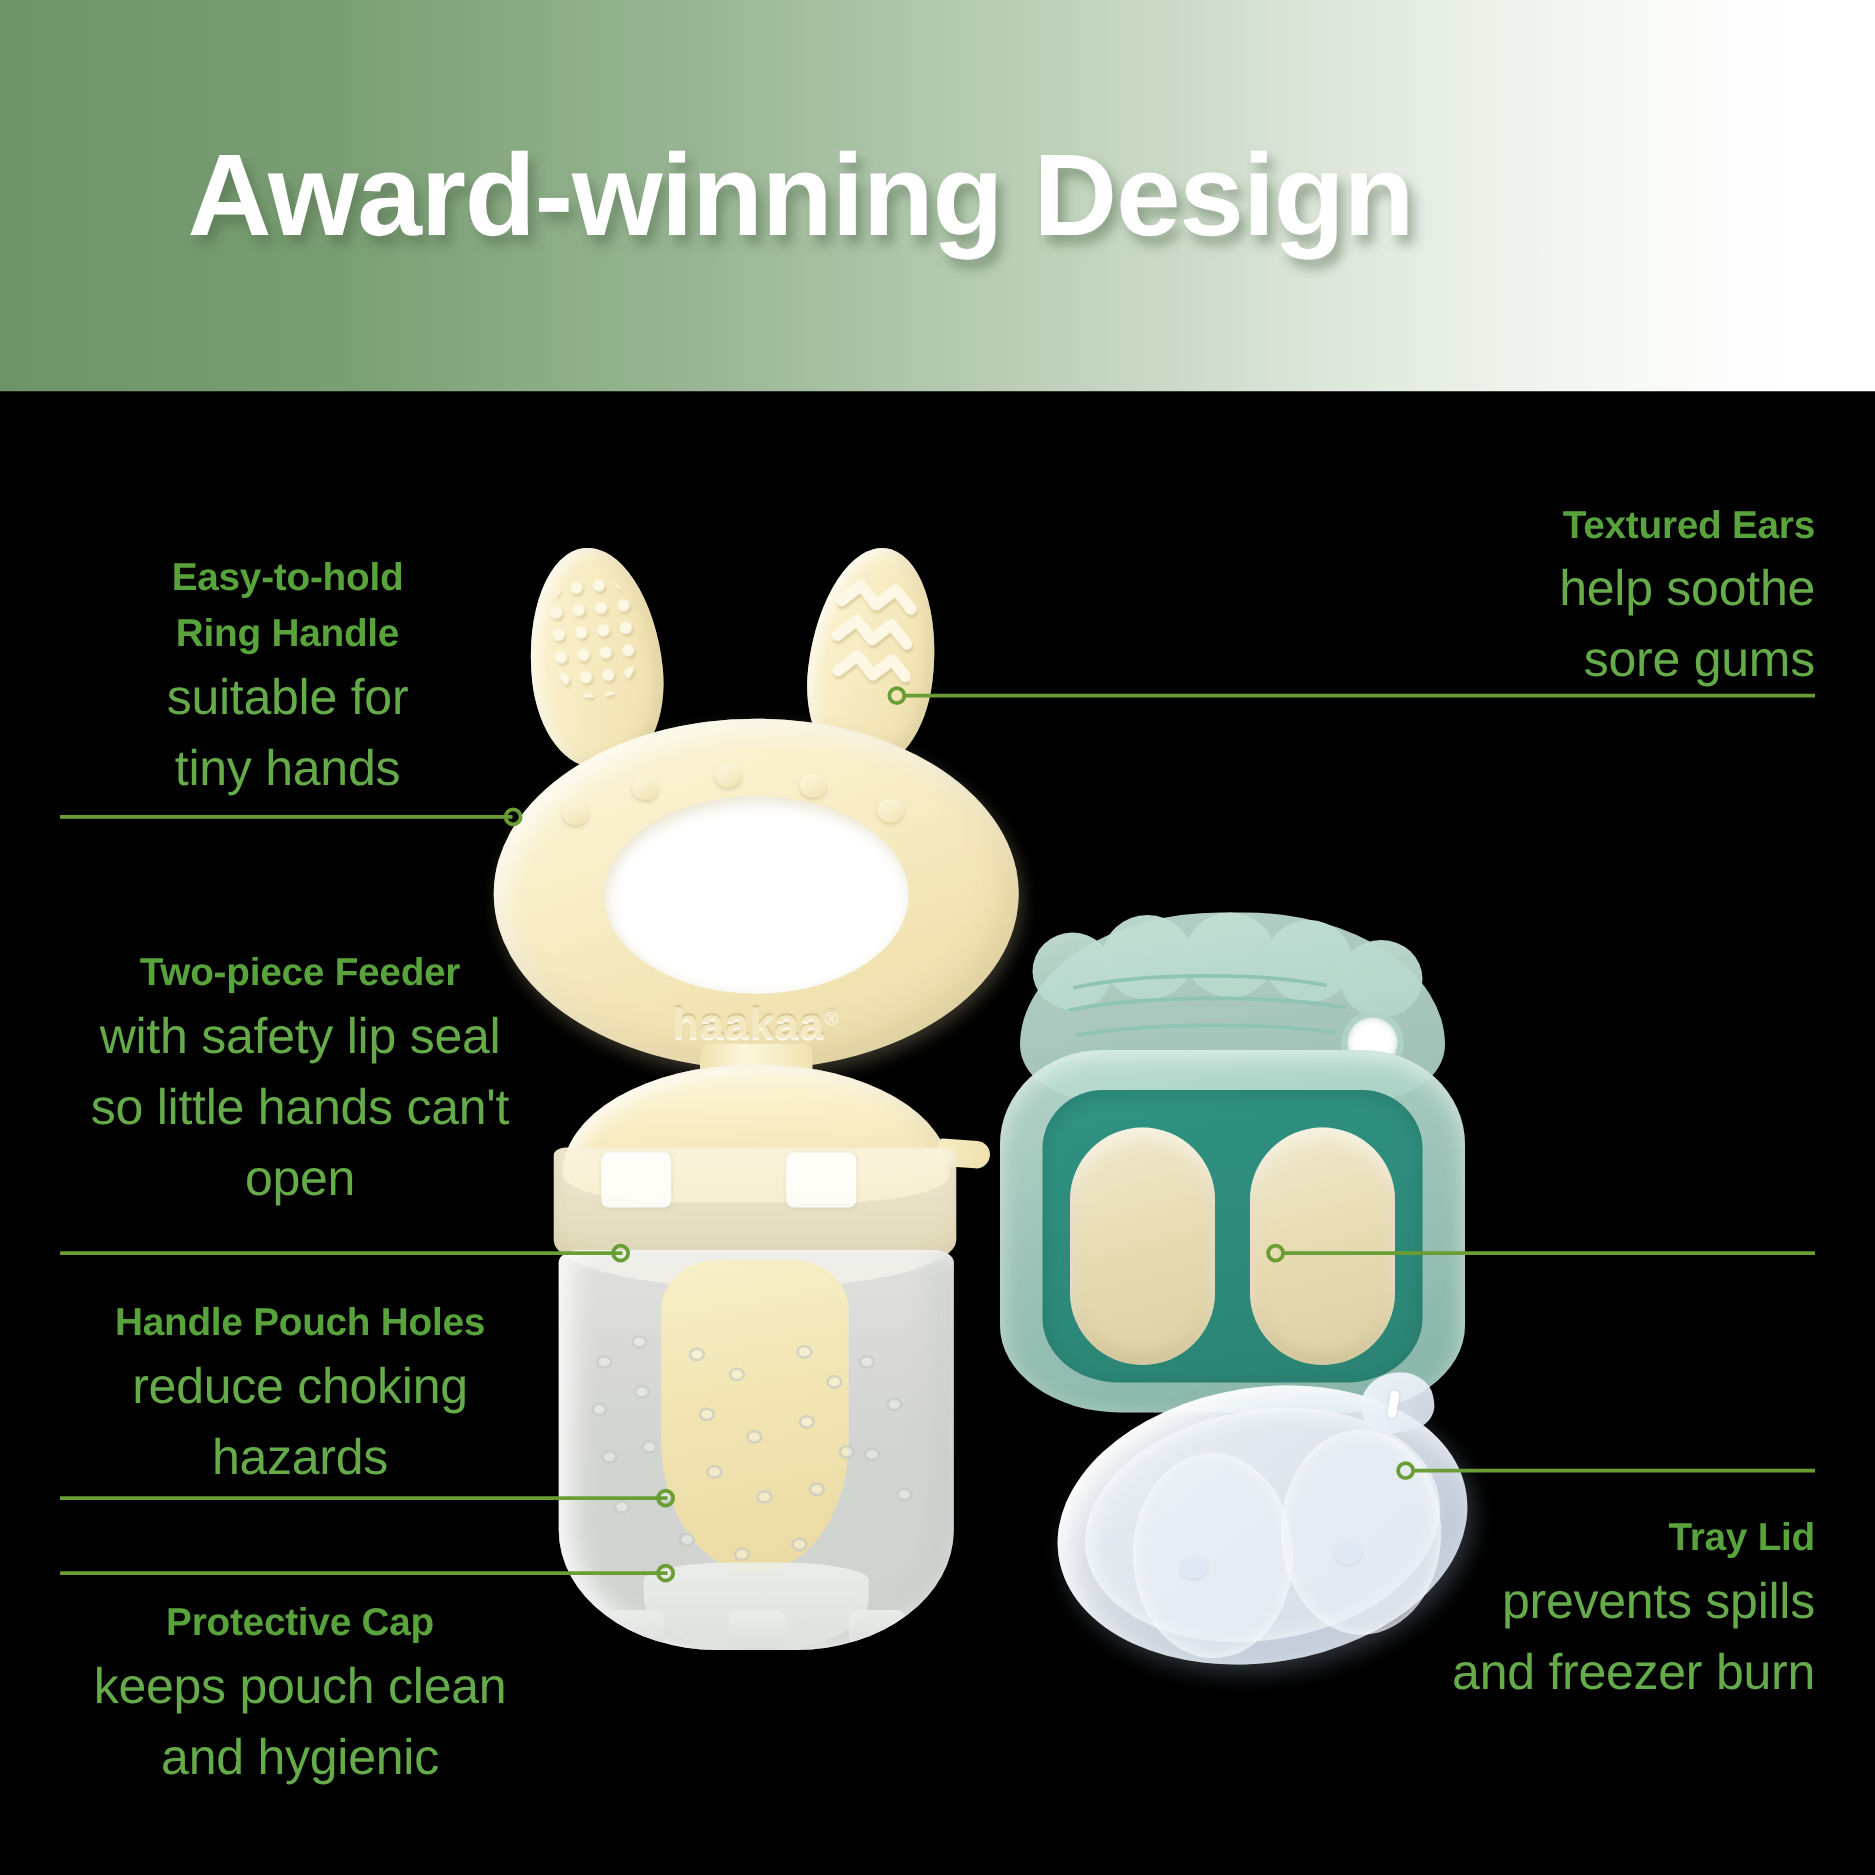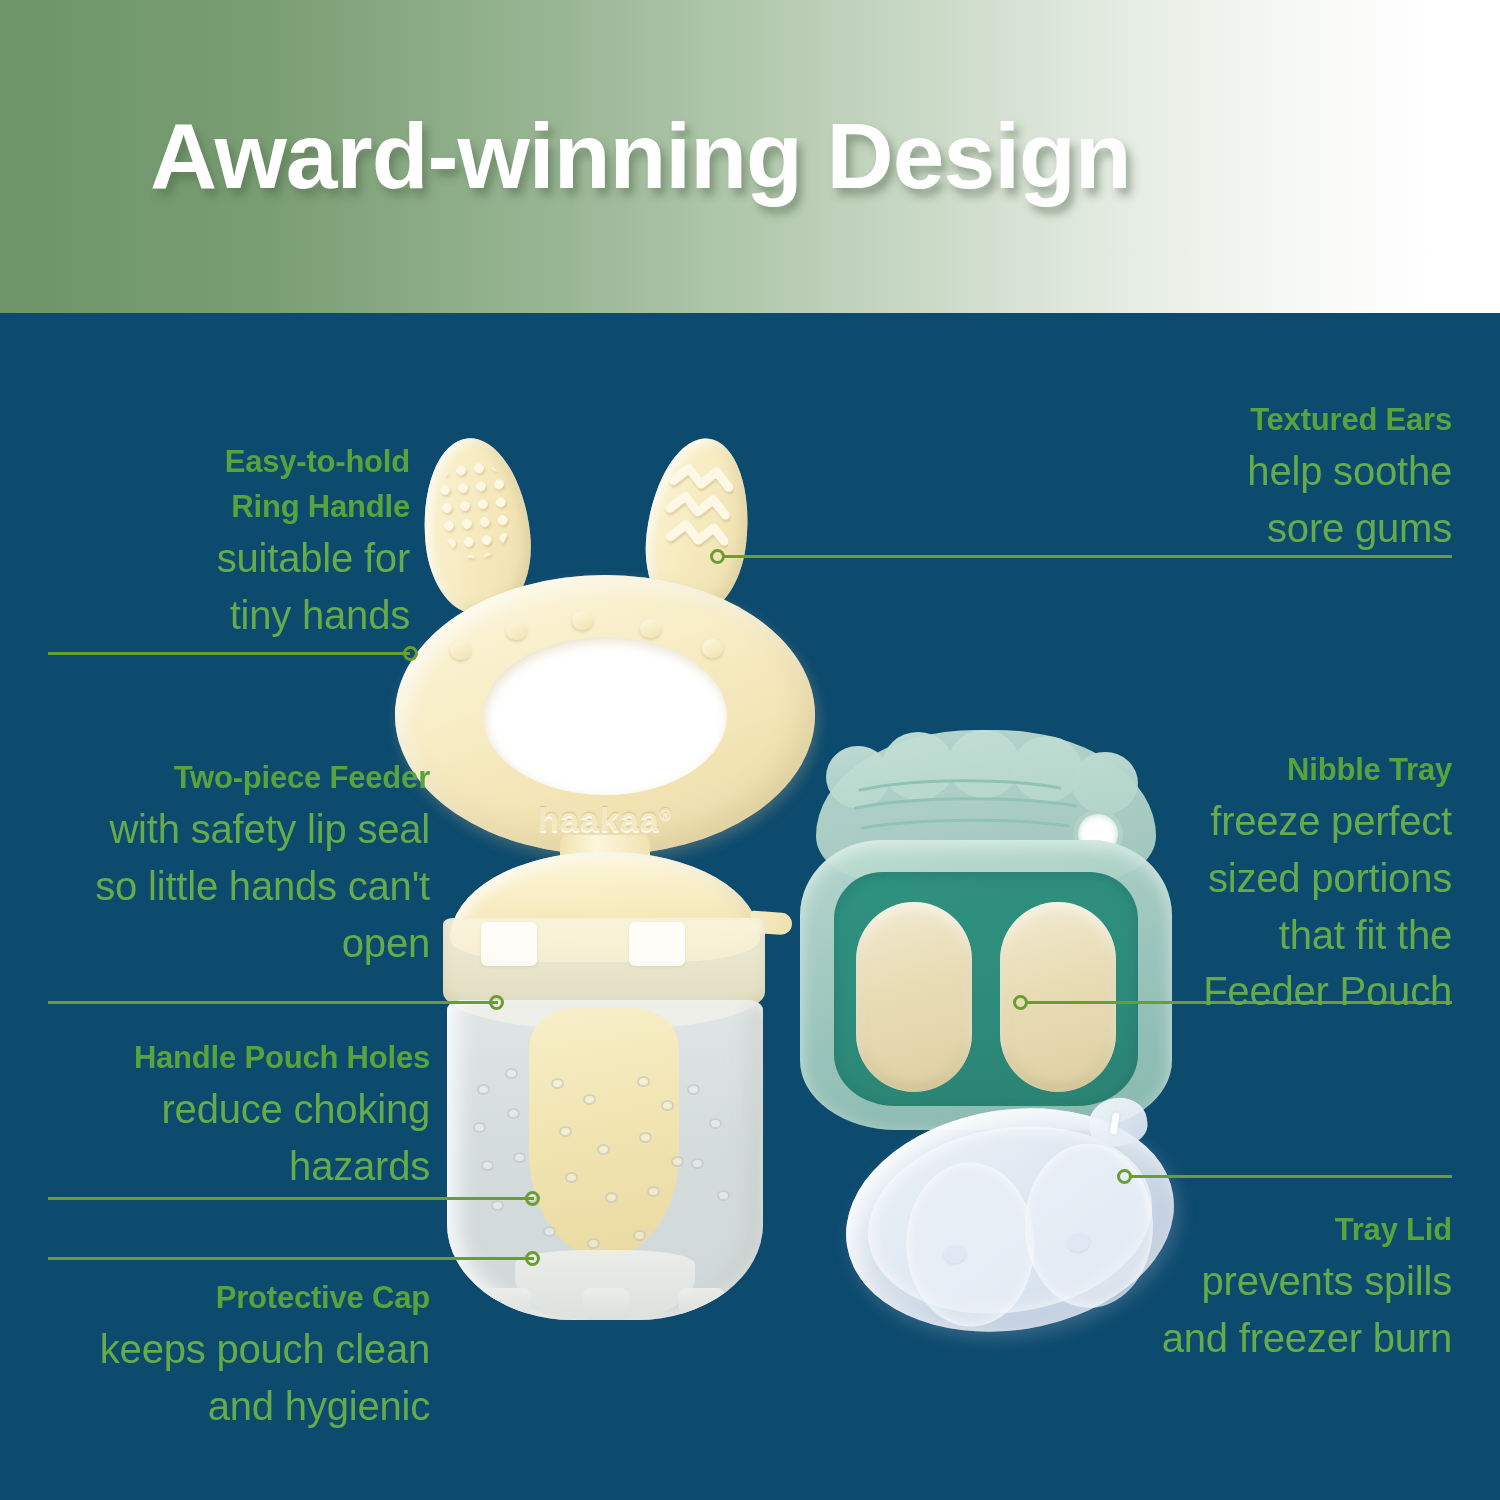--- a/index.html
+++ b/index.html
@@ -3,21 +3,21 @@
 <meta charset="utf-8">
 <style>
   html,body{margin:0;padding:0;}
   body{
     width:1500px;height:1500px;
     background:#ffffff;
     font-family:"Liberation Sans", sans-serif;
     overflow:hidden;
     position:relative;
   }
-  #stage{position:relative;width:1500px;height:1500px;overflow:hidden;background:#0c4a6e;}
+  #stage{position:relative;width:1500px;height:1500px;overflow:hidden;background:#000000;}
 
   
   .header{
     position:absolute;left:0;top:0;width:1500px;height:313px;
     background:linear-gradient(90deg,#6d9468 0%, #7a9e74 18%, #9ab795 38%, #c2d4be 58%, #e3ebe1 74%, #f6f8f5 86%, #ffffff 96%);
     display:flex;align-items:center;
   }
   .header-title{
     margin-left:150px;
     font-size:93px;
@@ -35,21 +35,21 @@
     font-size:31px;font-weight:bold;color:#58a33c;
     line-height:1.45;letter-spacing:-0.2px;
     white-space:pre-line;
   }
   .callout .c-desc{
     font-size:40px;font-weight:normal;color:#66ab4a;
     line-height:1.42;letter-spacing:-0.2px;
     white-space:pre-line;
   }
   .callout.right{text-align:right;}
-  .callout.left{text-align:right;}
+  .callout.left{text-align:center;}
 
   
   .conn{position:absolute;height:3px;background:#6a9e34;}
   .conn-dot{
     position:absolute;width:15px;height:15px;border-radius:50%;
     border:3px solid #6a9e34;background:transparent;box-sizing:border-box;
   }
 
   
   .feeder{position:absolute;left:395px;top:420px;width:420px;height:900px;}
@@ -380,27 +380,20 @@
     <div class="c-desc">keeps pouch clean
 and hygienic</div>
   </div>
 
   <div class="callout right" style="left:1092px; top:398px; width:360px;">
     <div class="c-title">Textured Ears</div>
     <div class="c-desc">help soothe
 sore gums</div>
   </div>
 
-  <div class="callout right" style="left:1072px; top:748px; width:380px;">
-    <div class="c-title">Nibble Tray</div>
-    <div class="c-desc">freeze perfect
-sized portions
-that fit the
-Feeder Pouch</div>
-  </div>
 
   <div class="callout right" style="left:1072px; top:1208px; width:380px;">
     <div class="c-title">Tray Lid</div>
     <div class="c-desc">prevents spills
 and freezer burn</div>
   </div>
 
 </div>
 
 </body></html>

